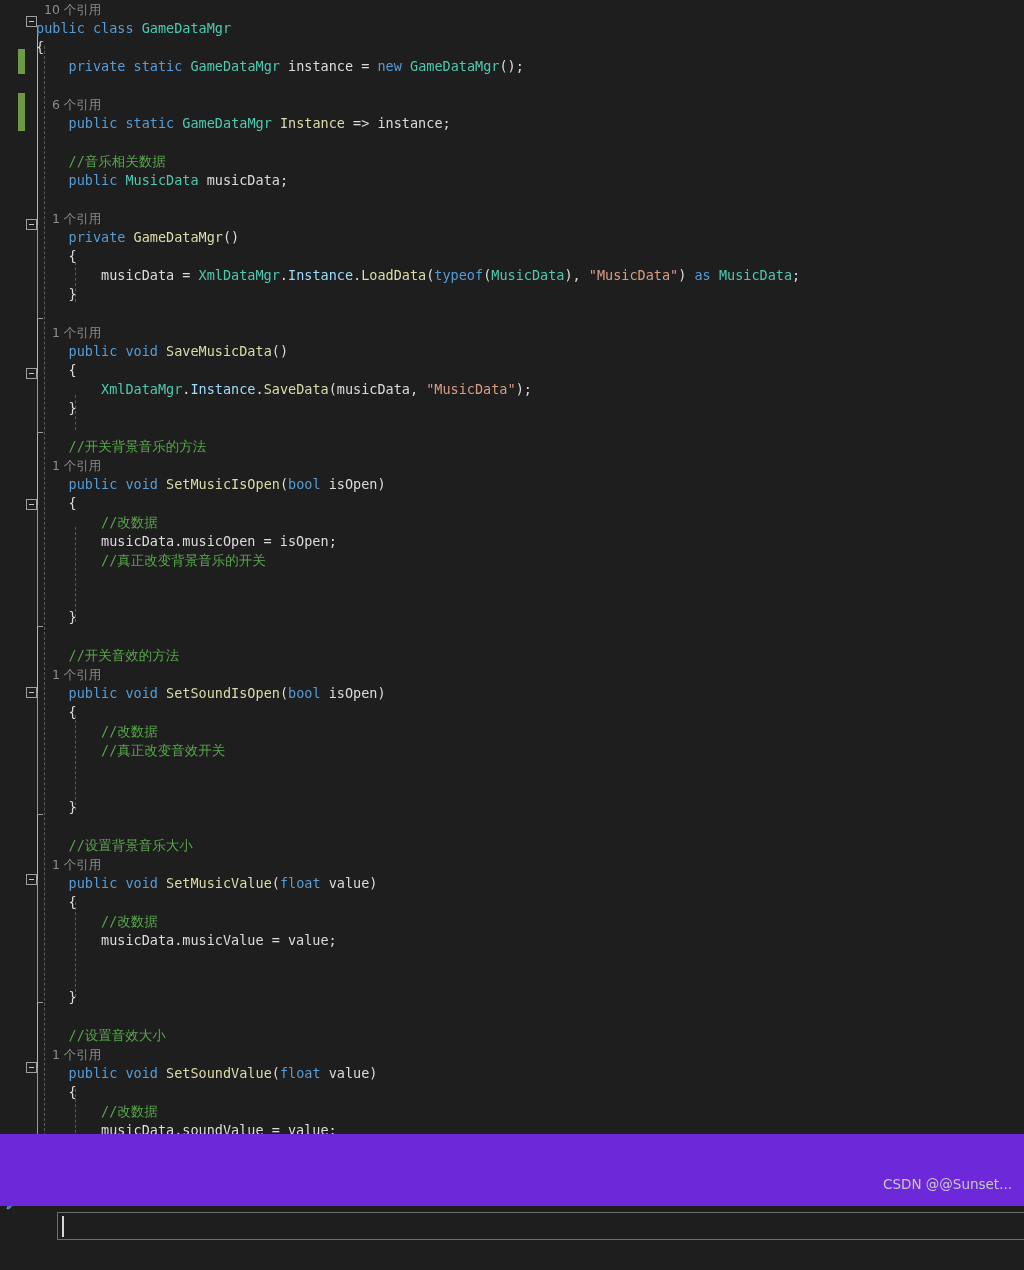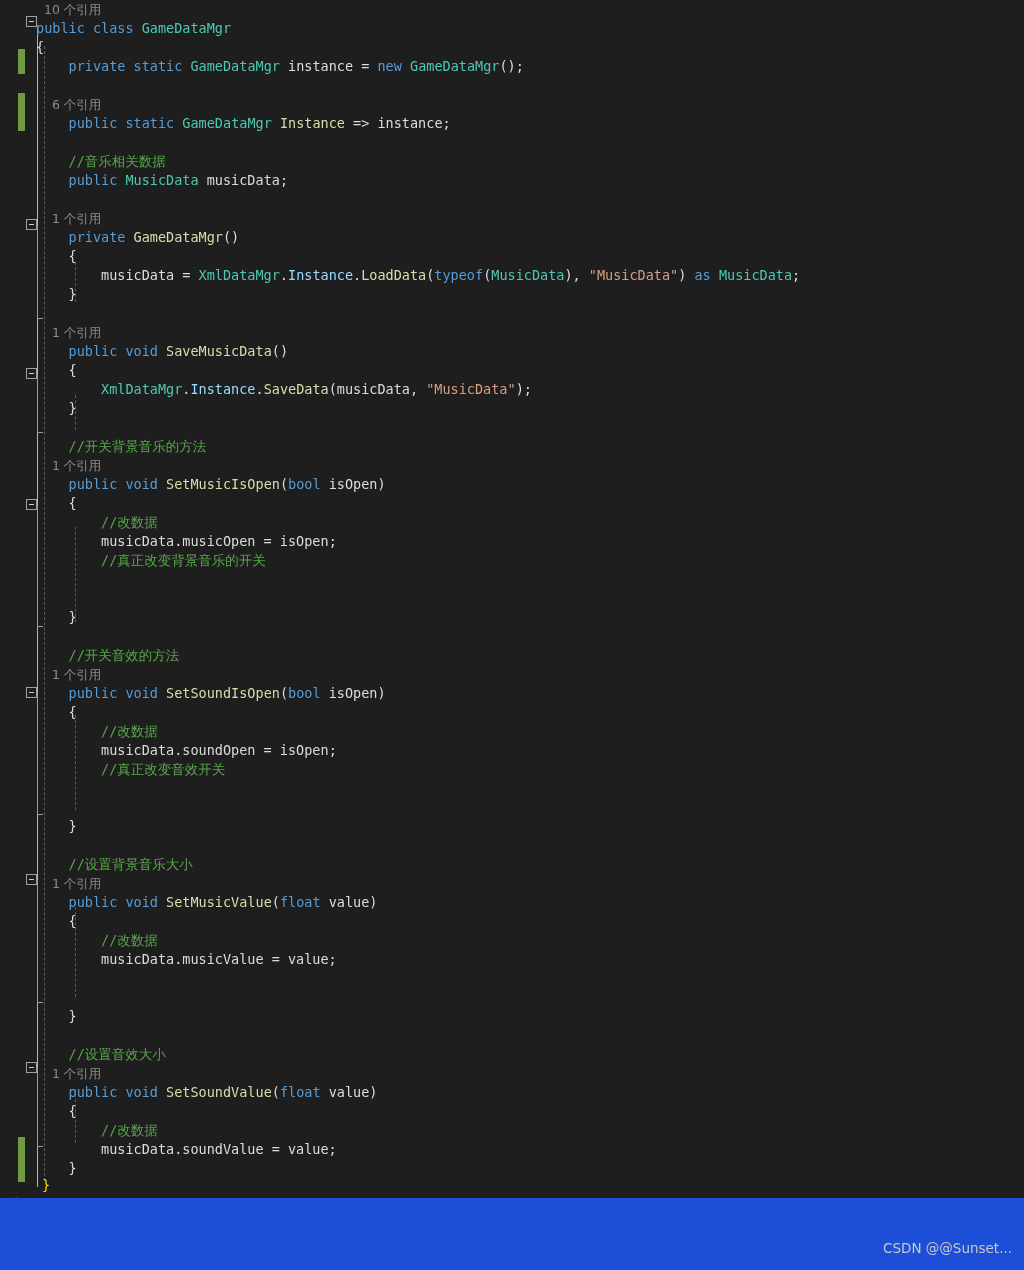--- a/index.html
+++ b/index.html
@@ -140,24 +140,24 @@
     left: 2px;
     top: 1194px;
     width: 20px;
     height: 20px;
   }
 
   
   #below {
     position: absolute;
     left: 0;
-    top: 1198px;
+    top: 1134px;
     width: 1024px;
     height: 72px;
-    background: #1d4ed8;
+    background: #6d28d9;
   }
 
   .watermark {
     position: absolute;
     right: 12px;
     bottom: 14px;
     font-family: "DejaVu Sans", "Liberation Sans", sans-serif;
     font-size: 13.5px;
     color: #c9c9c9;
     white-space: pre;
@@ -242,21 +242,20 @@
         <div class="line"><span class="pl">        </span><span class="cmt">//真正改变背景音乐的开关</span></div>
         <div class="line"> </div>
         <div class="line"> </div>
         <div class="line"><span class="pun">    }</span></div>
         <div class="line"> </div>
         <div class="line"><span class="pl">    </span><span class="cmt">//开关音效的方法</span></div>
         <div class="codelens">    1 个引用</div>
         <div class="line"><span class="pl">    </span><span class="kw">public</span><span class="pl"> </span><span class="kw">void</span><span class="pl"> </span><span class="mth">SetSoundIsOpen</span><span class="pun">(</span><span class="kw">bool</span><span class="pl"> </span><span class="pl">isOpen</span><span class="pun">)</span></div>
         <div class="line"><span class="pun">    {</span></div>
         <div class="line"><span class="pl">        </span><span class="cmt">//改数据</span></div>
-        <div class="line"><span class="pl">        </span><span class="pl">musicData.soundOpen</span><span class="pun"> = </span><span class="pl">isOpen;</span></div>
         <div class="line"><span class="pl">        </span><span class="cmt">//真正改变音效开关</span></div>
         <div class="line"> </div>
         <div class="line"> </div>
         <div class="line"><span class="pun">    }</span></div>
         <div class="line"> </div>
         <div class="line"><span class="pl">    </span><span class="cmt">//设置背景音乐大小</span></div>
         <div class="codelens">    1 个引用</div>
         <div class="line"><span class="pl">    </span><span class="kw">public</span><span class="pl"> </span><span class="kw">void</span><span class="pl"> </span><span class="mth">SetMusicValue</span><span class="pun">(</span><span class="kw">float</span><span class="pl"> </span><span class="pl">value</span><span class="pun">)</span></div>
         <div class="line"><span class="pun">    {</span></div>
         <div class="line"><span class="pl">        </span><span class="cmt">//改数据</span></div>

